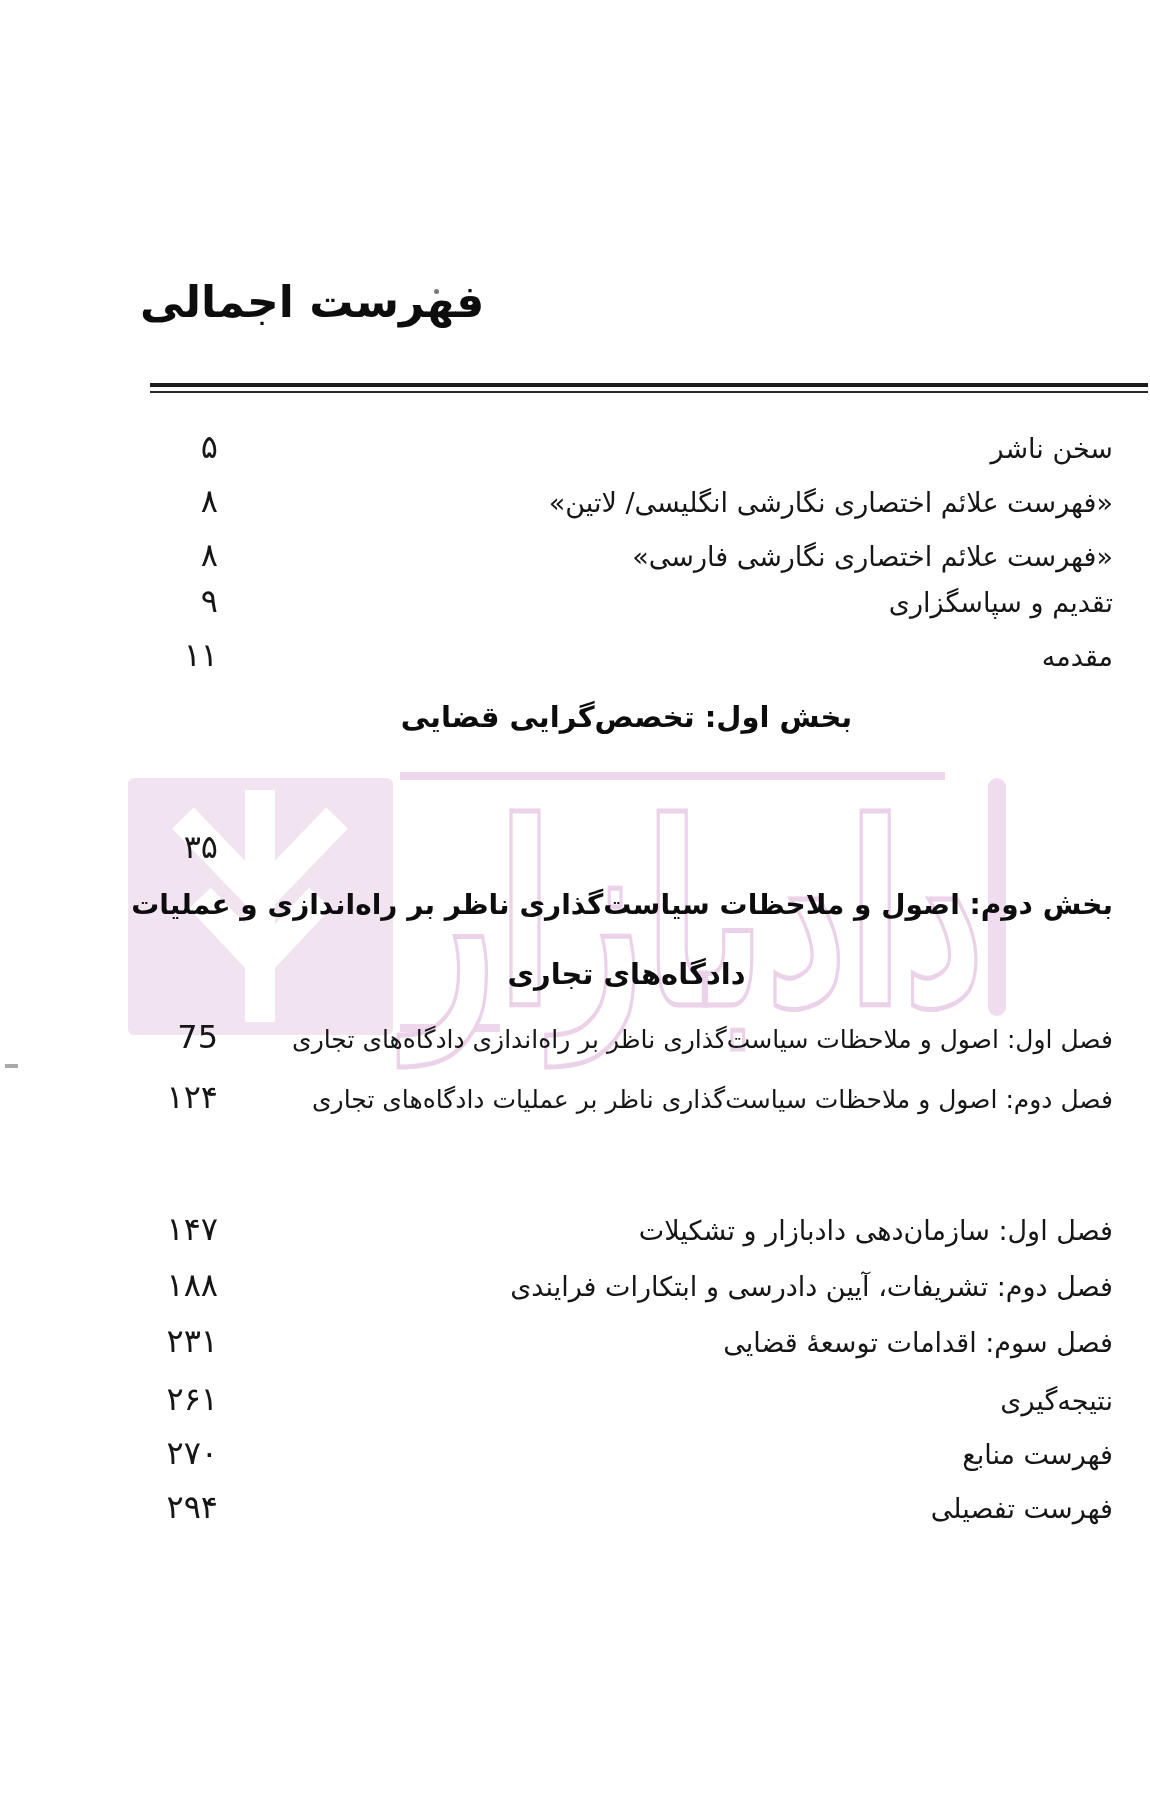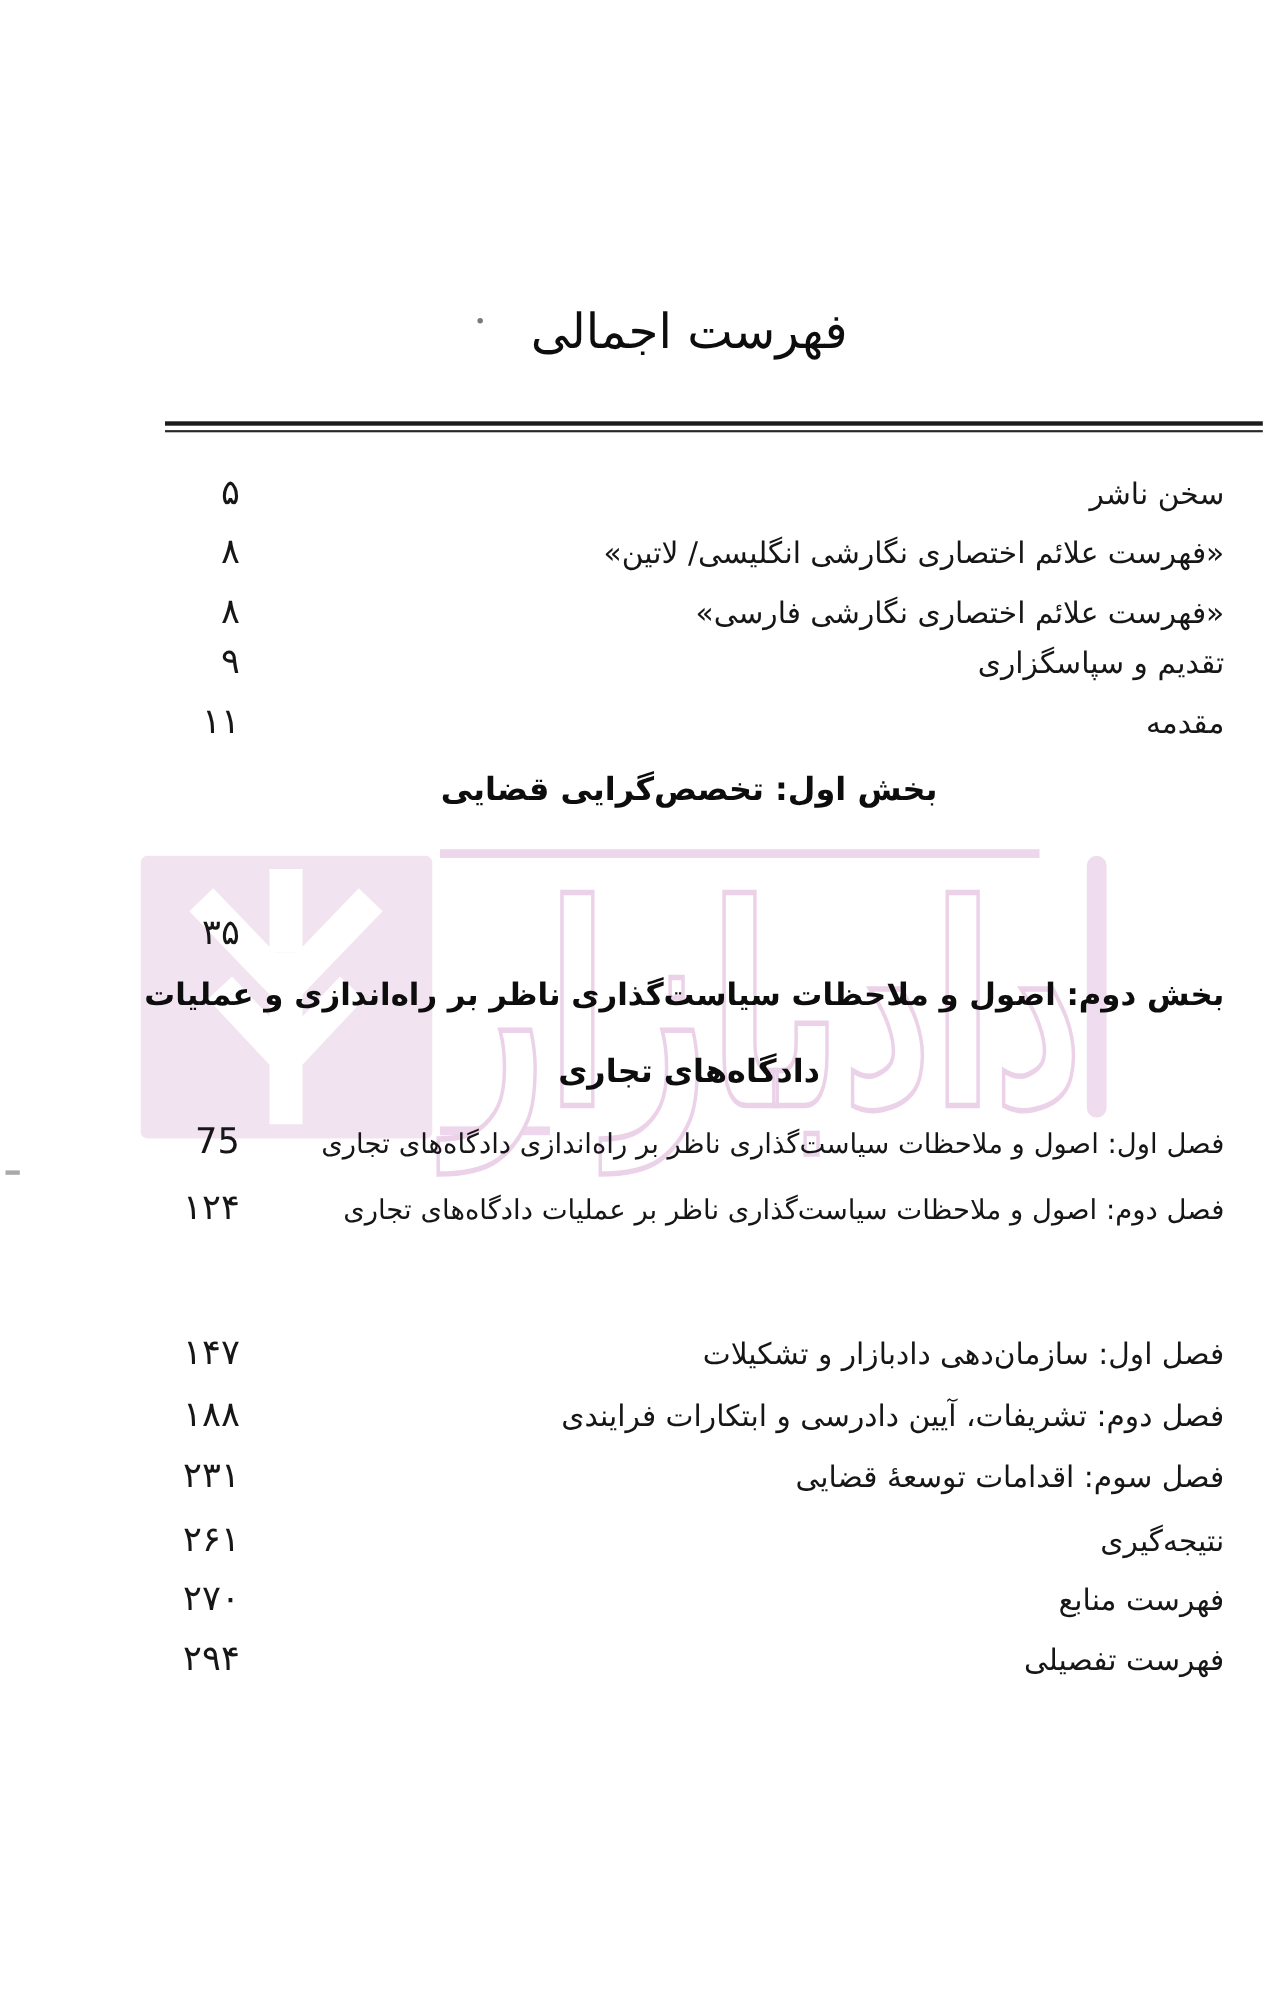--- a/index.html
+++ b/index.html
@@ -6,22 +6,22 @@
   .page{
     position:relative;width:1150px;height:1817px;background:#ffffff;
     margin:0 auto;overflow:hidden;
     font-family:"DejaVu Sans",sans-serif;color:#141414;
   }
   
   .watermark{position:absolute;left:0;top:0;width:1150px;height:1817px;z-index:0;pointer-events:none;}
   
   .content{position:absolute;left:140px;right:37px;top:0;bottom:0;z-index:1;}
   .doc-title{
-    position:absolute;top:276px;left:0;right:0;text-align:center;
-    direction:rtl;font-weight:normal;font-size:44px;letter-spacing:-1px;color:#0d0d0d;
+    position:absolute;top:276px;left:0;right:0;text-align:left;
+    direction:rtl;font-weight:bold;font-size:44px;letter-spacing:-1px;color:#0d0d0d;
   }
   .rule{
     position:absolute;top:383px;left:10px;right:-35px;height:4px;
     border-top:4px solid #1c1c1c;border-bottom:2px solid #2a2a2a;
   }
   .row{
     position:absolute;left:0;right:0;display:flex;
     justify-content:space-between;align-items:baseline;
   }
   .num{

